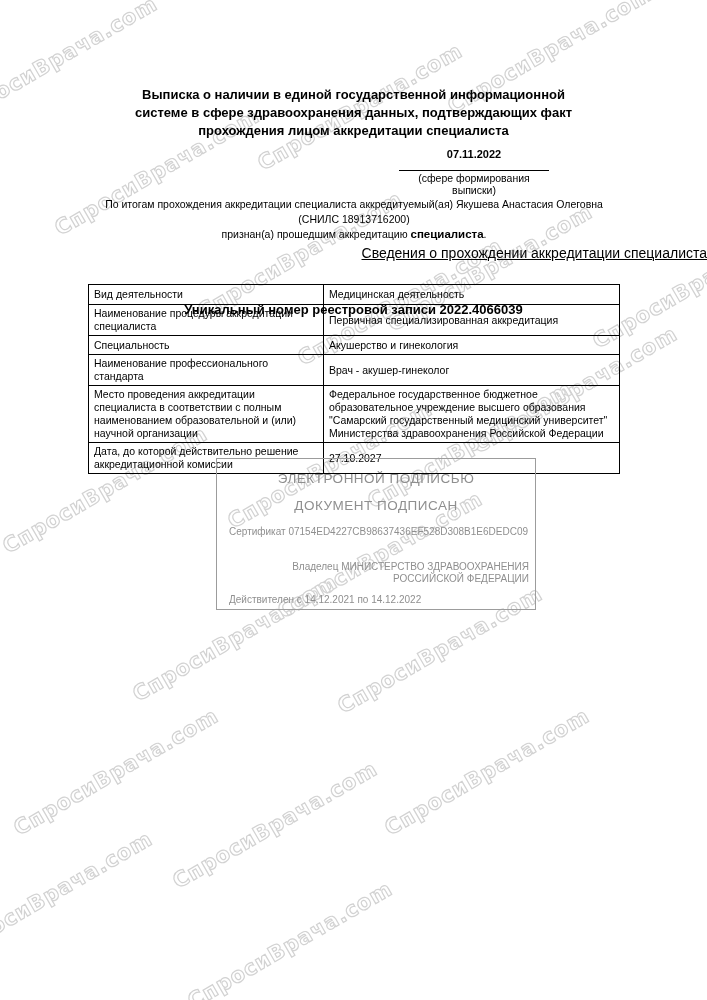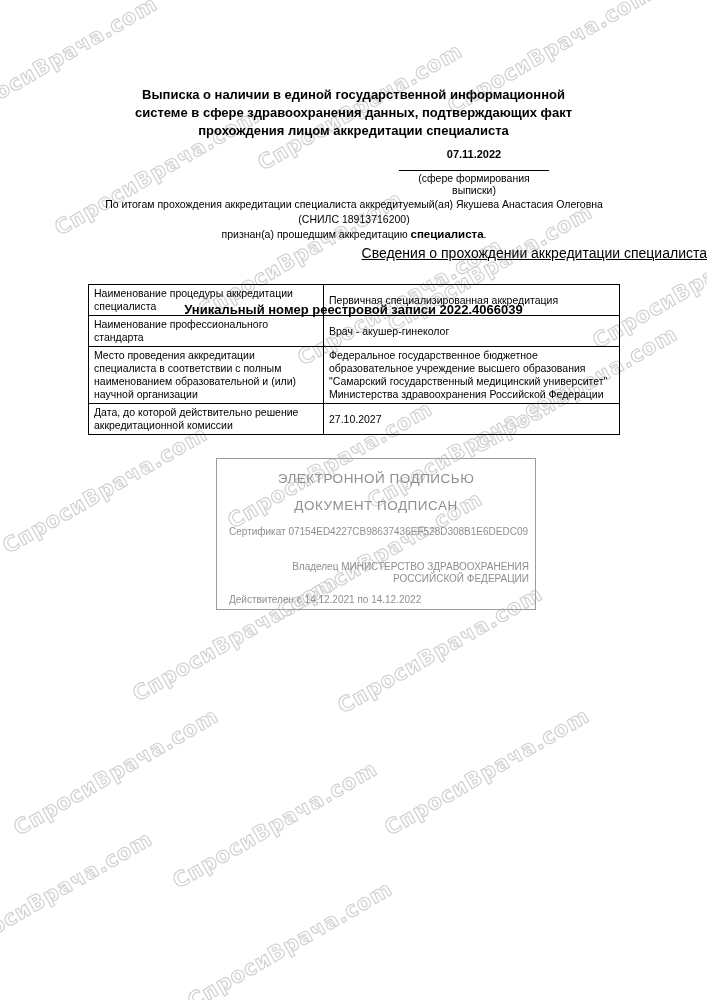--- a/index.html
+++ b/index.html
@@ -119,23 +119,31 @@
       <span>По итогам прохождения аккредитации специалиста аккредитуемый(ая) Якушева Анастасия Олеговна (СНИЛС 18913716200)</span><br>
       <span>признан(а) прошедшим аккредитацию </span><span class="emph">специалиста</span><span>.</span>
     </div>
 
     <div class="section-heading">Сведения о прохождении аккредитации специалиста</div>
 
     <div class="registry-number">Уникальный номер реестровой записи 2022.4066039</div>
 
     <table class="acc-table">
       <tbody>
+        <tr class="r1">
+          <td class="label">Вид деятельности</td>
+          <td class="value">Медицинская деятельность</td>
+        </tr>
         <tr class="r2">
           <td class="label">Наименование процедуры аккредитации специалиста</td>
           <td class="value">Первичная специализированная аккредитация</td>
+        </tr>
+        <tr class="r3">
+          <td class="label">Специальность</td>
+          <td class="value">Акушерство и гинекология</td>
         </tr>
         <tr class="r4">
           <td class="label">Наименование профессионального стандарта</td>
           <td class="value">Врач - акушер-гинеколог</td>
         </tr>
         <tr class="r5">
           <td class="label">Место проведения аккредитации специалиста в соответствии с полным наименованием образовательной и (или) научной организации</td>
           <td class="value">Федеральное государственное бюджетное образовательное учреждение высшего образования "Самарский государственный медицинский университет" Министерства здравоохранения Российской Федерации</td>
         </tr>
         <tr class="r6">

